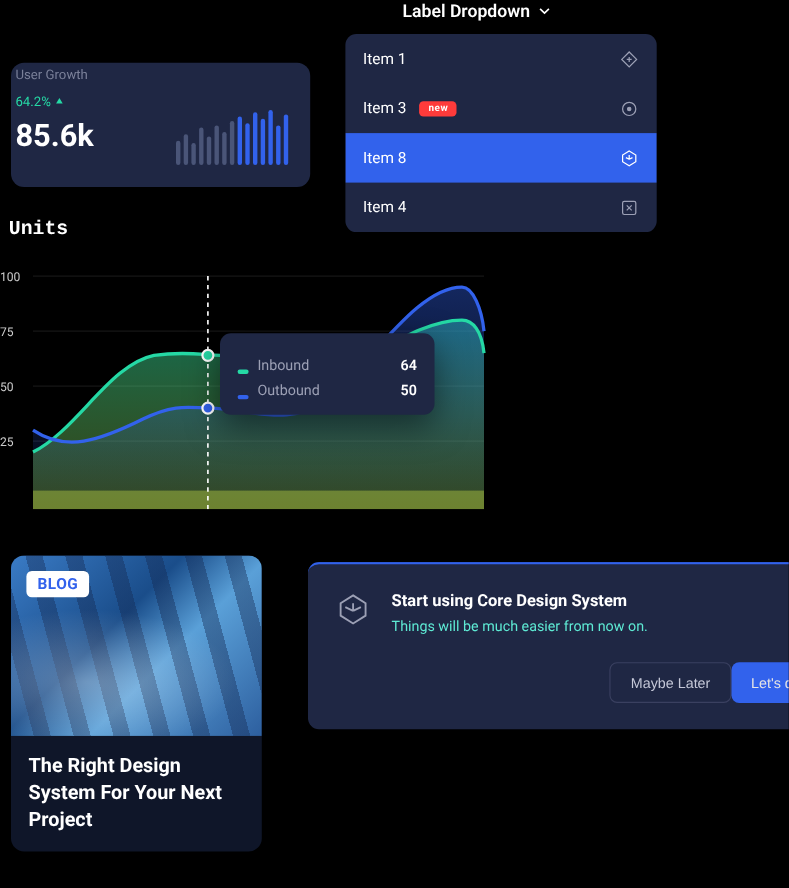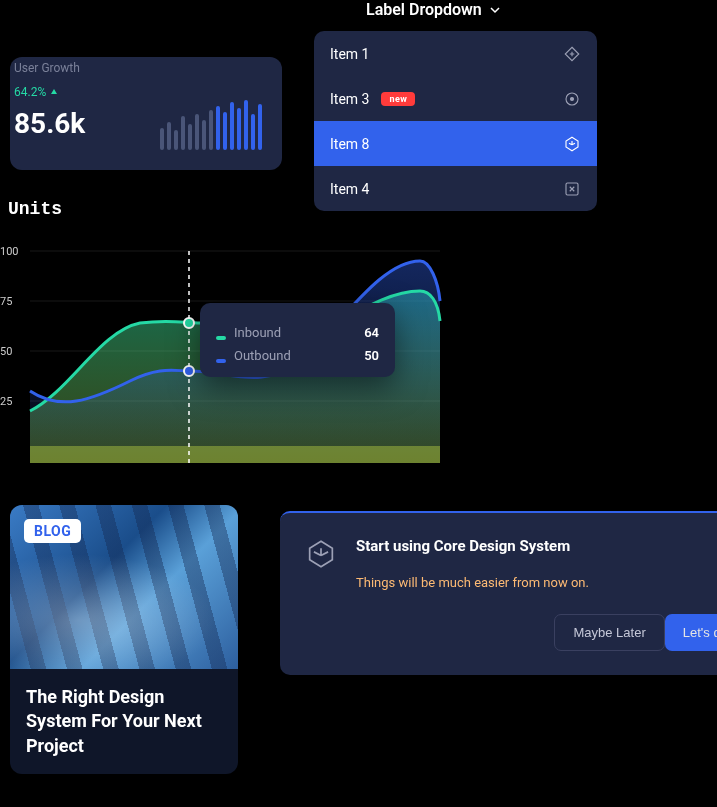--- a/index.html
+++ b/index.html
@@ -142,21 +142,21 @@
   left: 280px;
   width: 500px;
   background: #1f2744;
   border-radius: 10px;
   border-top: 2px solid #3262ec;
   padding: 24px;
 }
 .cta-top { display: flex; gap: 18px; }
 .cta-icon { width: 34px; height: 34px; flex-shrink: 0; }
 .cta-title { font-size: 15px; font-weight: 700; }
-.cta-sub { font-size: 13px; color: #fdba74; margin-top: 20px; }
+.cta-sub { font-size: 13px; color: #5eead4; margin-top: 8px; }
 .cta-actions { display: flex; justify-content: flex-end; margin-top: 24px; }
 .btn {
   padding: 10px 18px;
   border-radius: 7px;
   font-size: 13px;
   font-weight: 500;
   cursor: pointer;
   border: none;
 }
 .btn-secondary { background: transparent; color: #c5c8d8; border: 1px solid #3a4060; }

